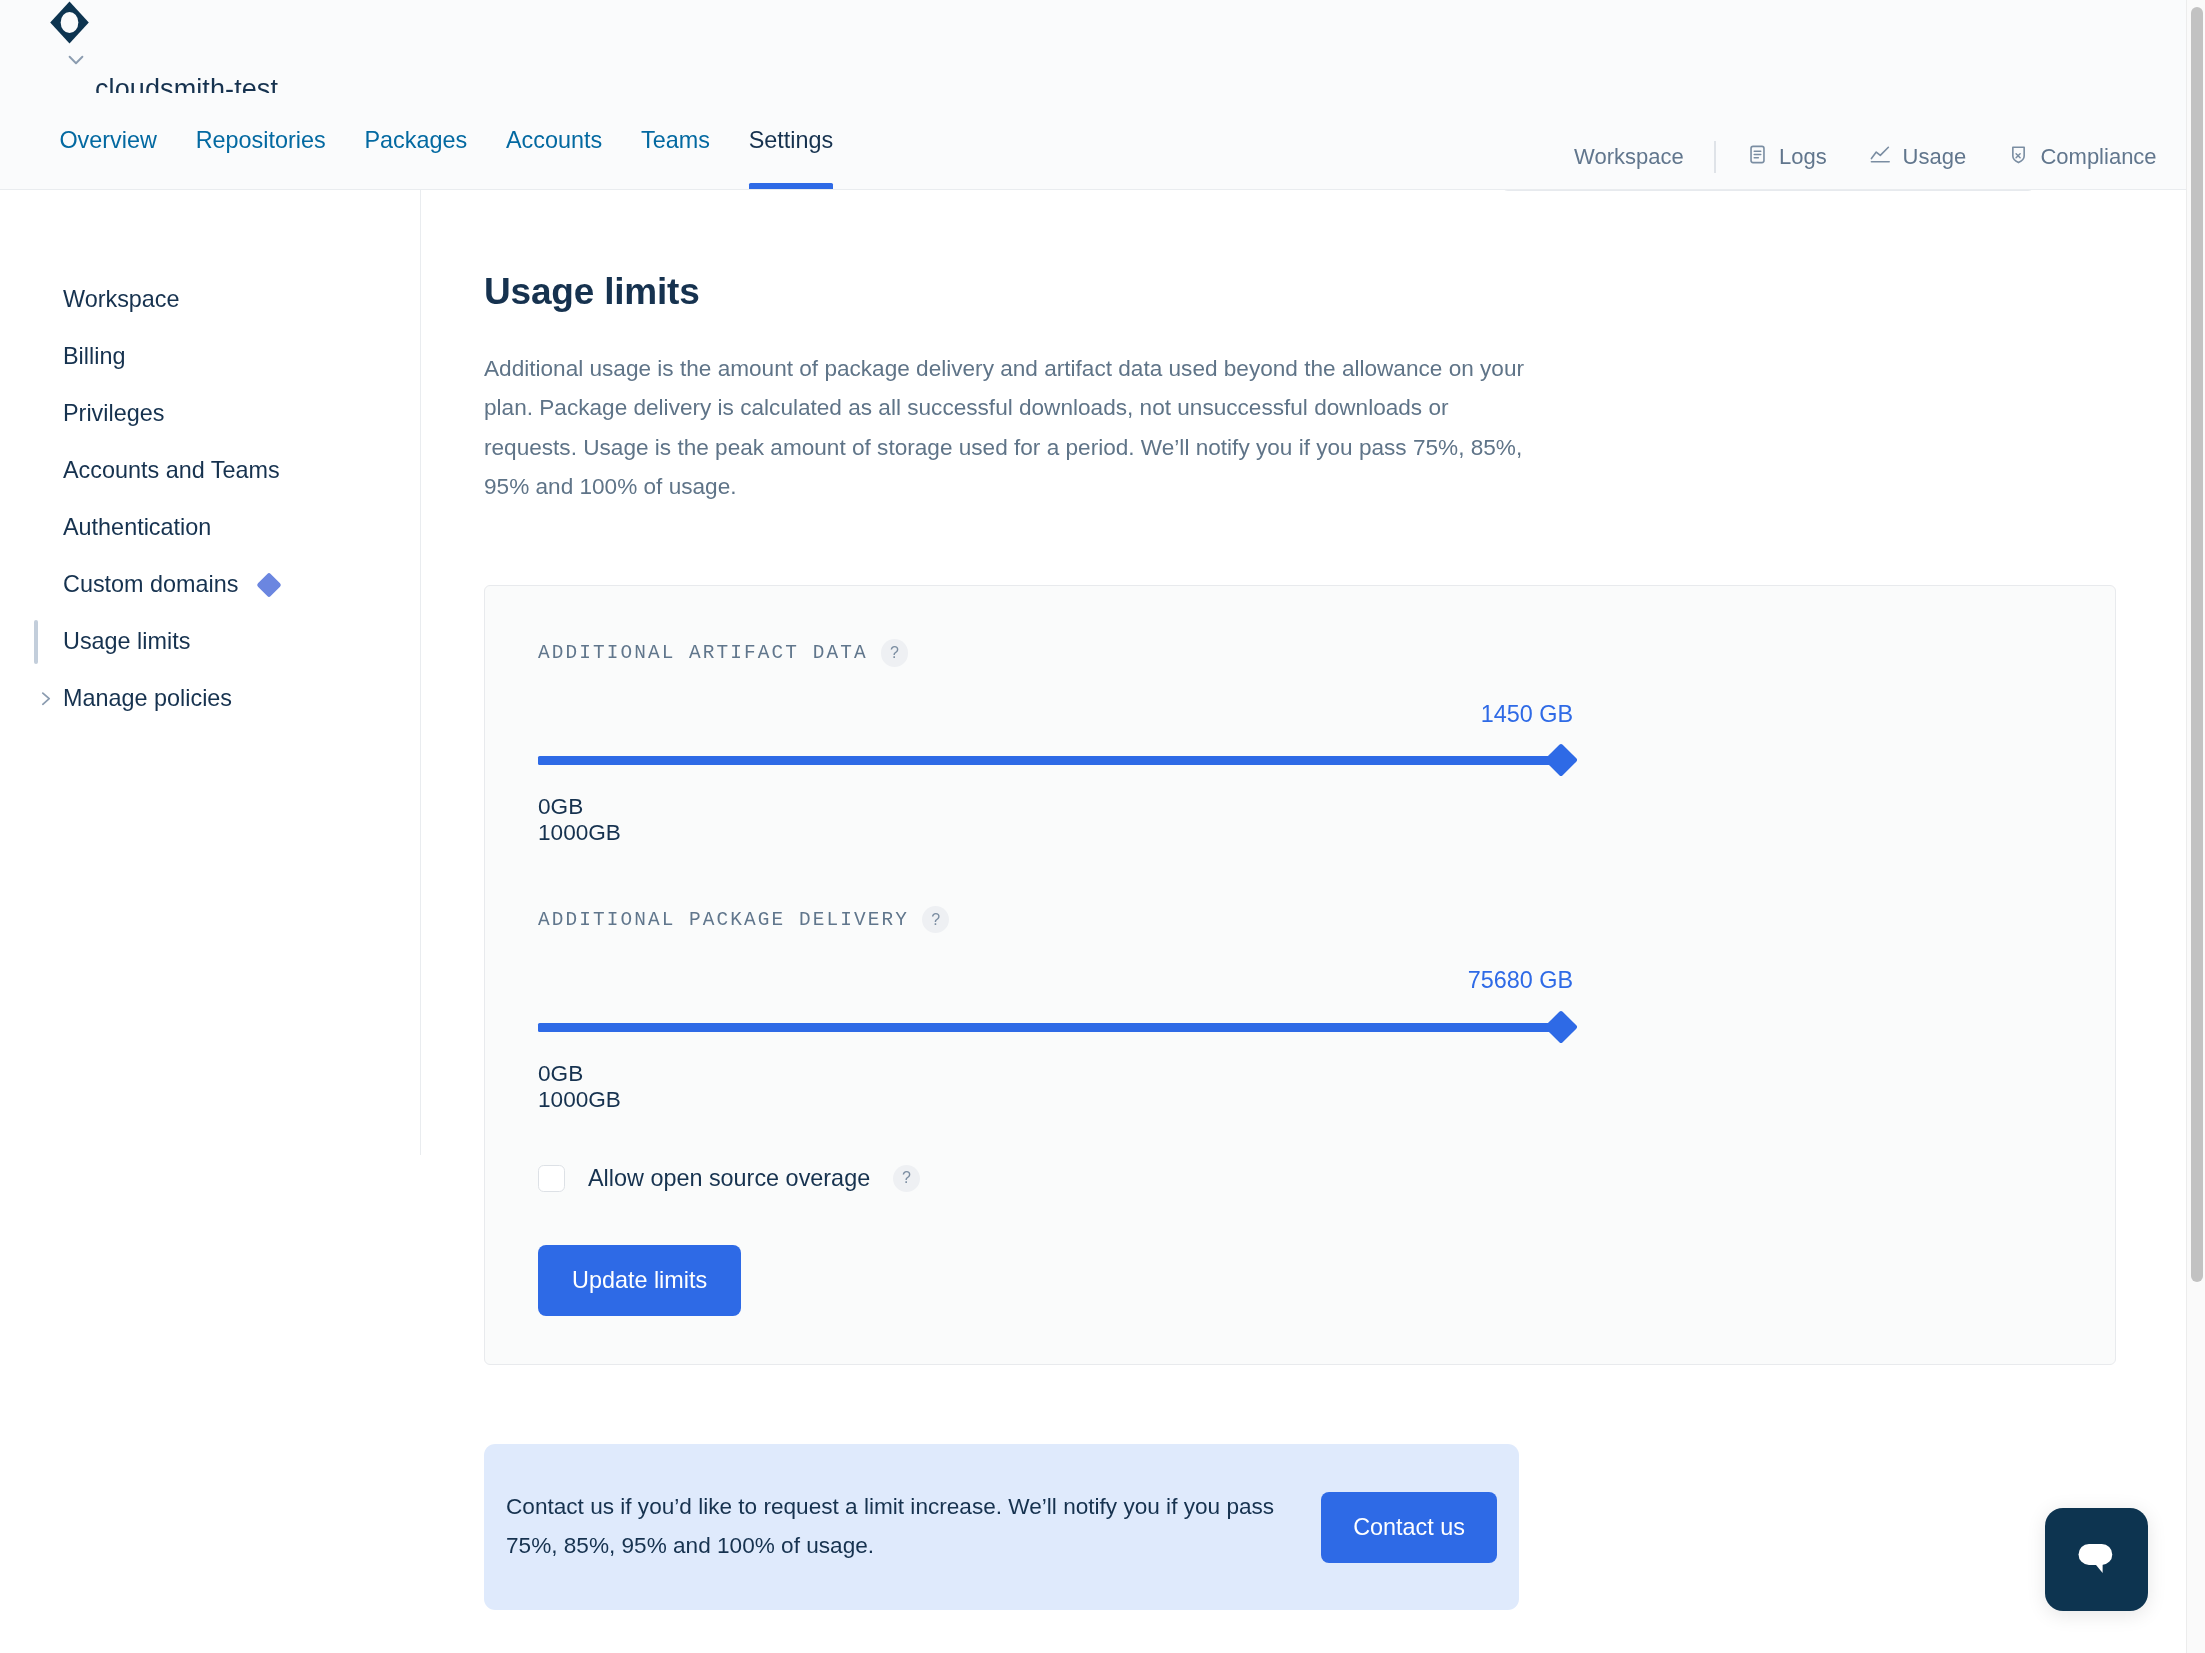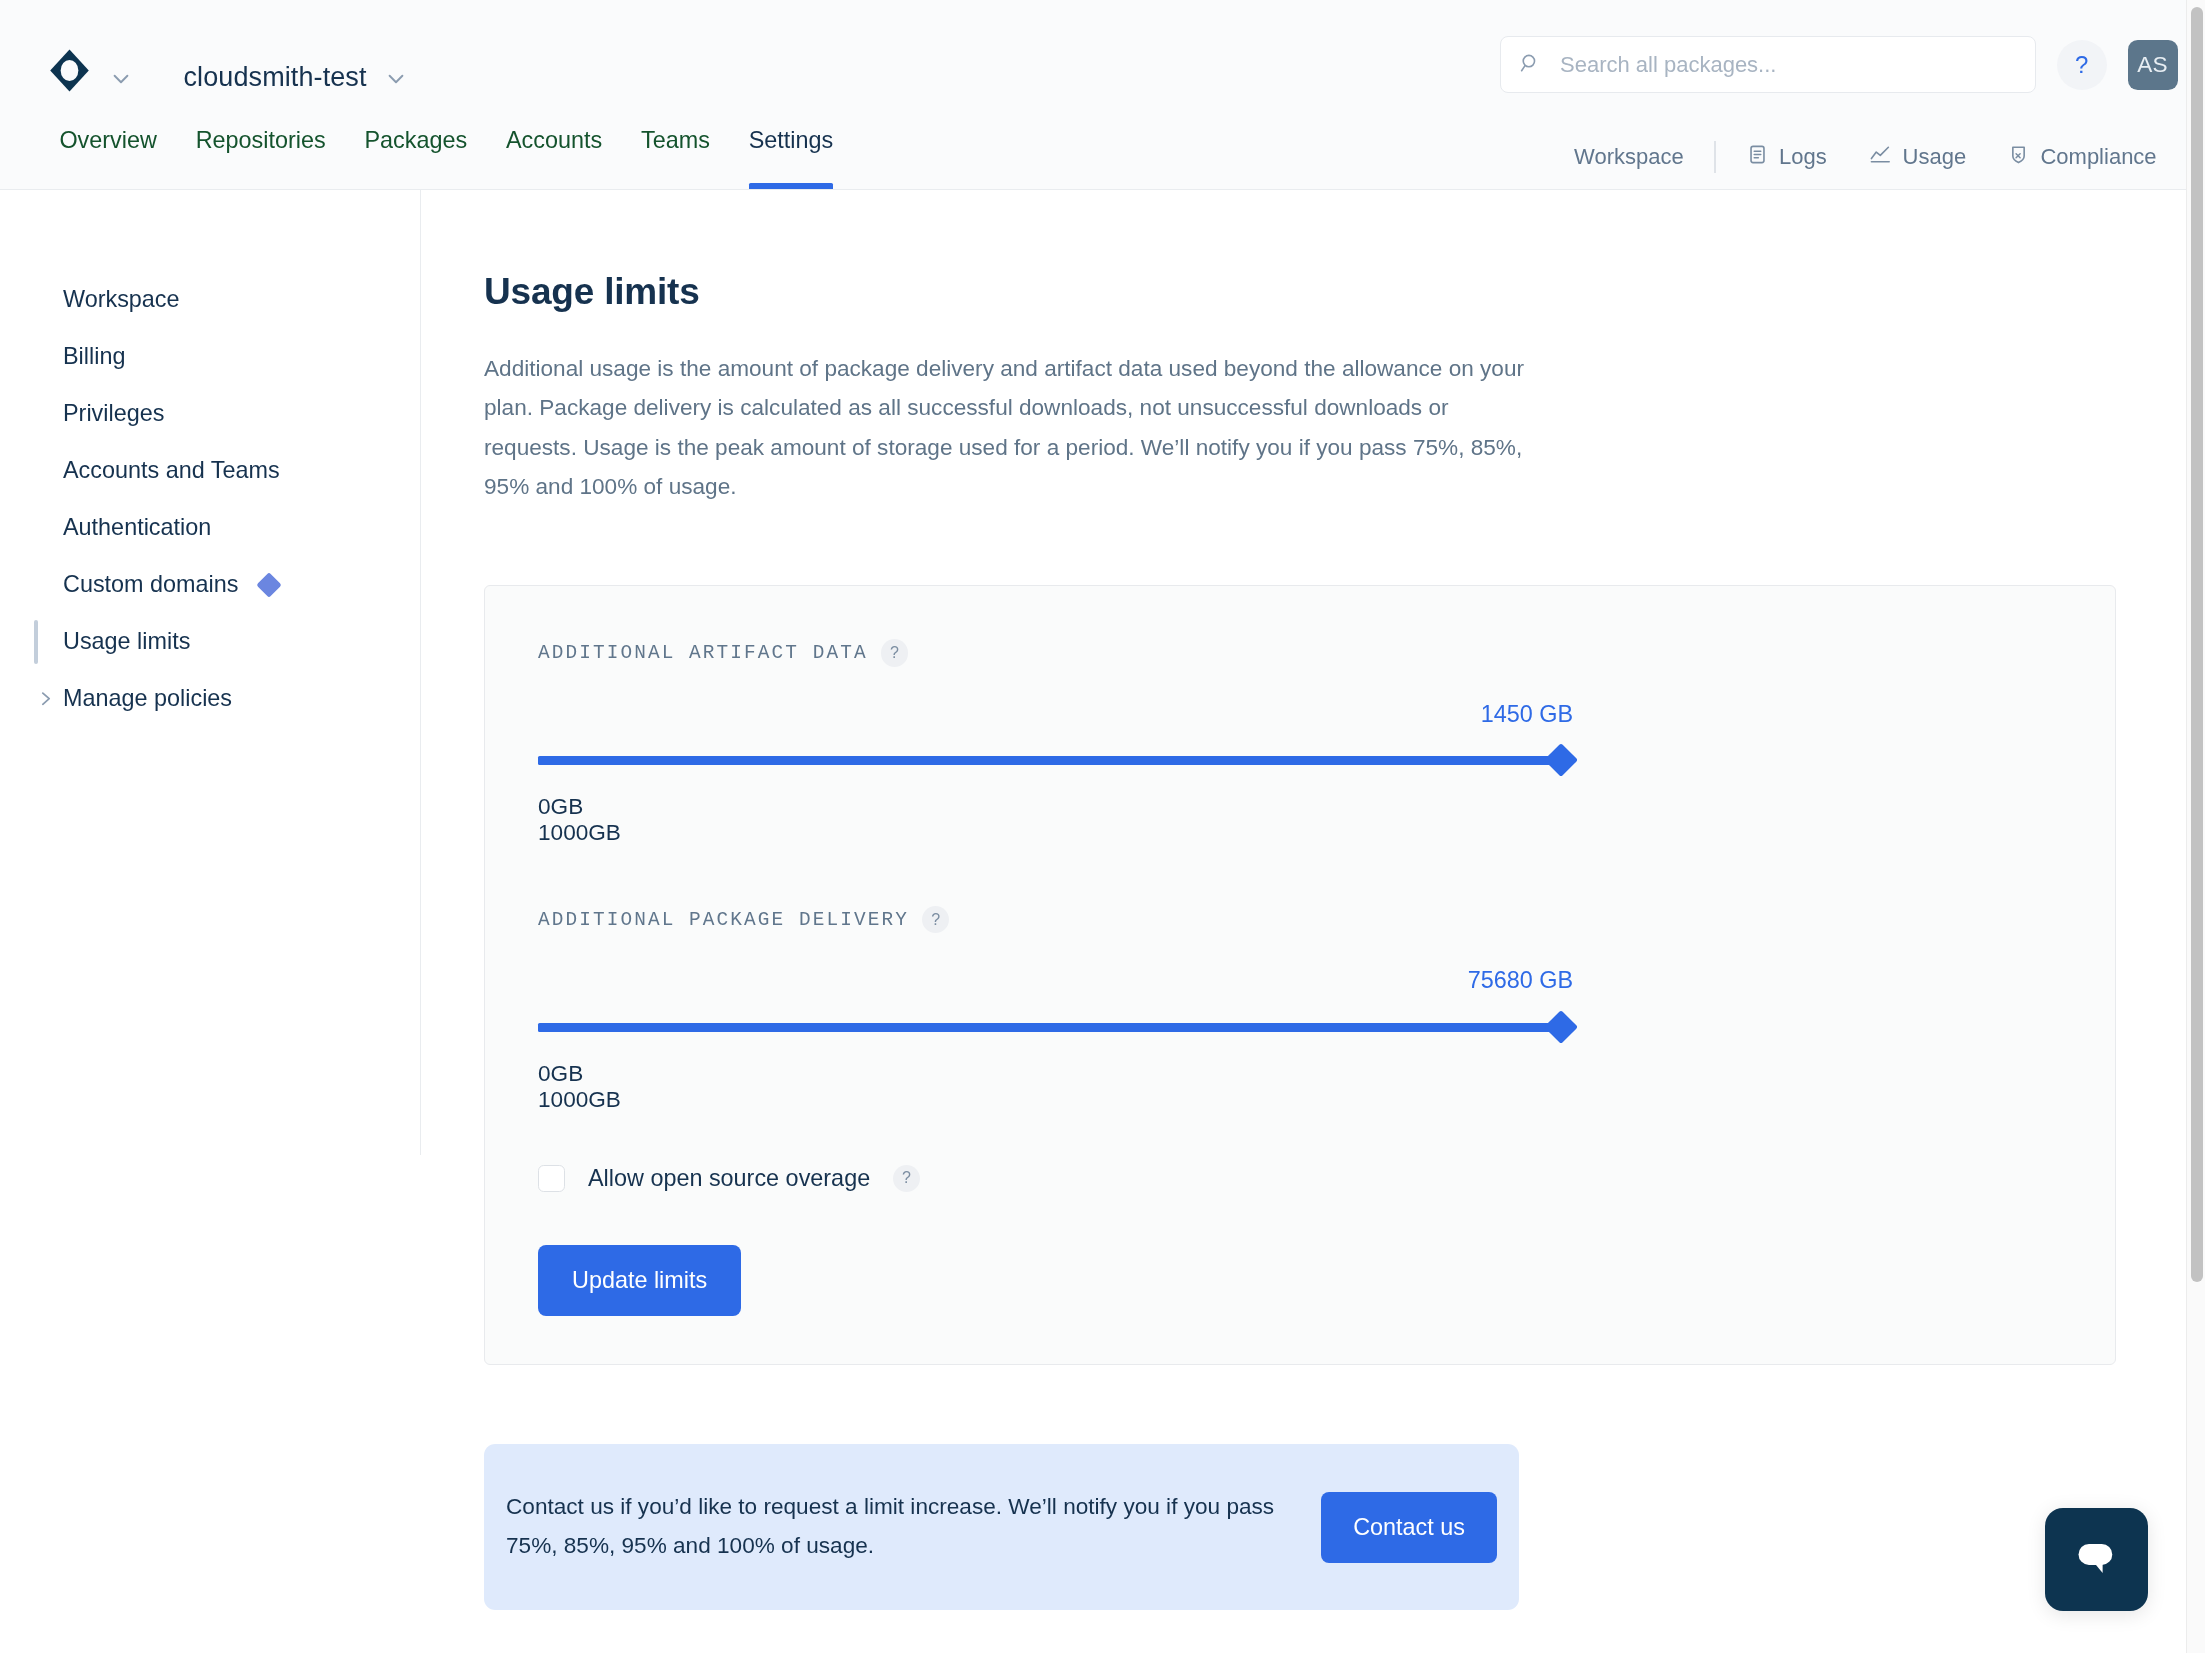--- a/index.html
+++ b/index.html
@@ -11,23 +11,24 @@
     background: #ffffff;
     font-family: "Liberation Sans", sans-serif;
     -webkit-font-smoothing: antialiased;
   }
 
   
   .topbar {
     height: 93px;
     background: #fafbfc;
     display: flex;
-    align-items: flex-end;
+    align-items: flex-start;
     padding: 0 27.4px 0 47px;
     position: relative;
+    flex-direction: column;
   }
 
   .logo-mark {
     width: 45px; height: 45px;
     flex: 0 0 auto;
     display: flex; align-items: center; justify-content: center;
   }
 
   .chev {
     width: 29px; height: 29px;
@@ -104,21 +105,21 @@
     display: flex;
     align-items: flex-start;
     padding: 0 27.4px 0 40px;
     position: relative;
   }
 
   .nav-left { display: flex; align-items: flex-start; height: 100%; }
 
   .nav-tab {
     font-size: 23.4px;
-    color: #14532d;
+    color: #0369a1;
     padding: 34px 19.4px 0 19.4px;
     height: 100%;
     position: relative;
     cursor: pointer;
     white-space: nowrap;
   }
   .nav-tab.active { color: #16324f; }
   .nav-tab.active::after {
     content: "";
     position: absolute;

